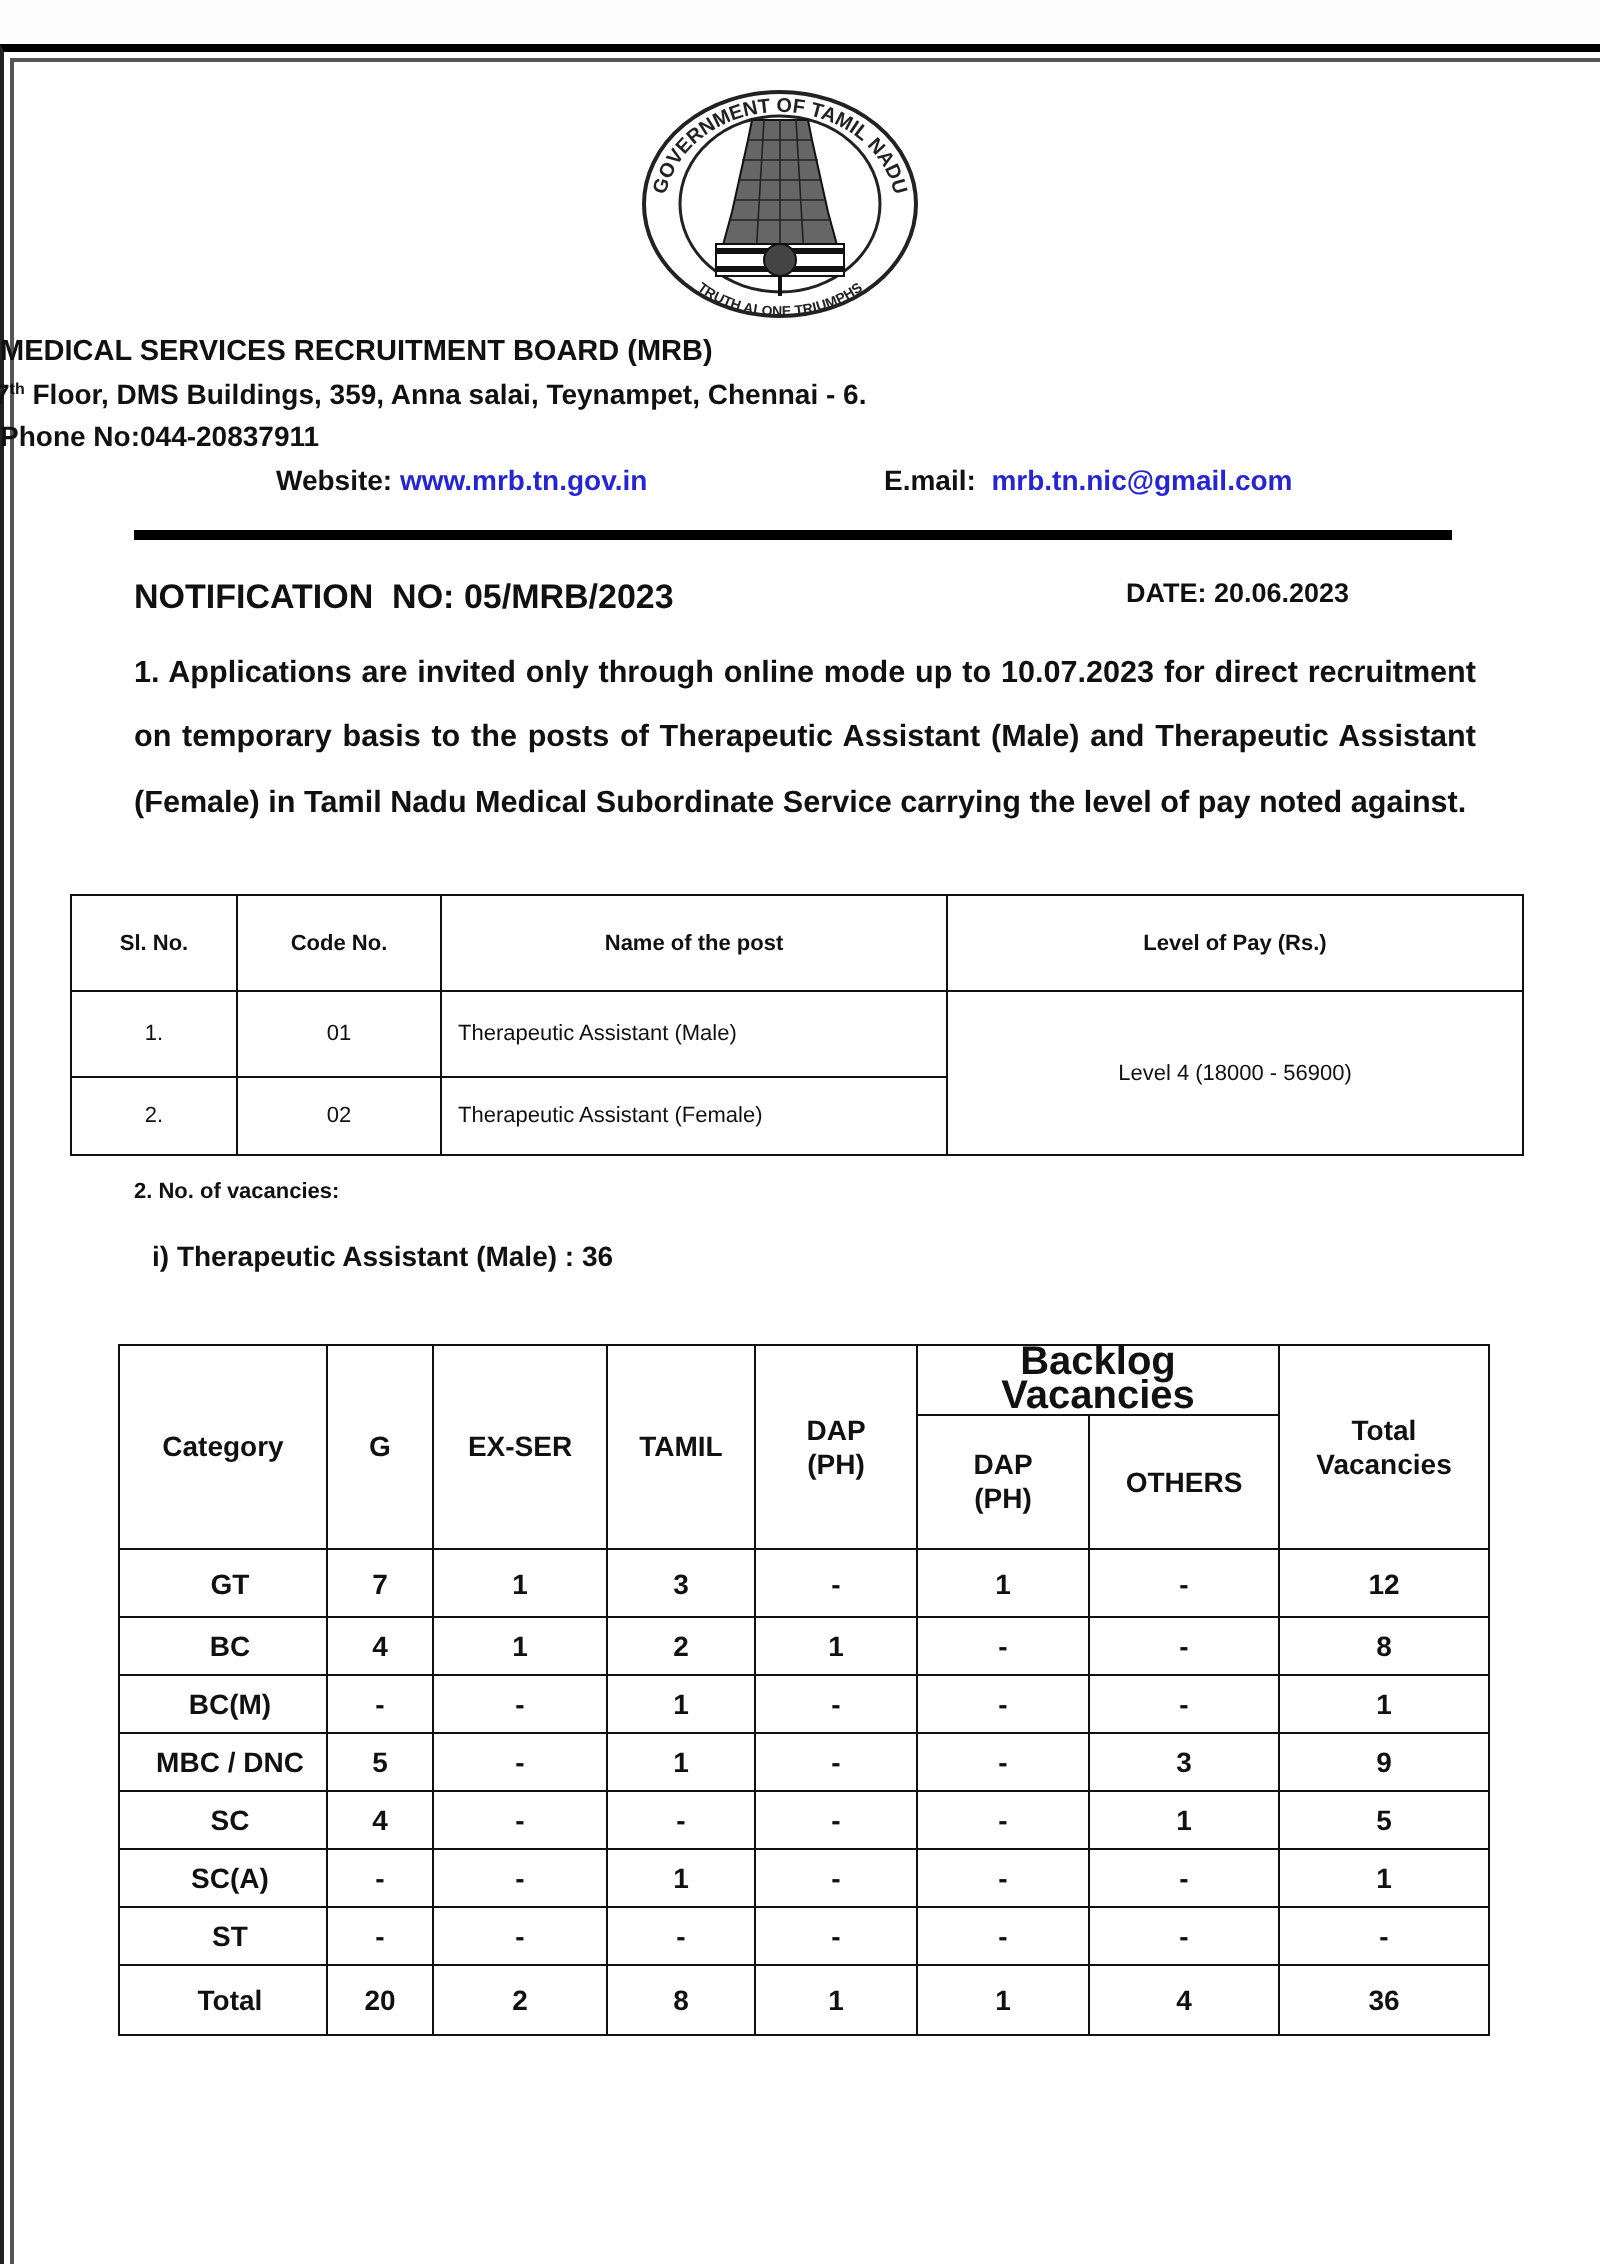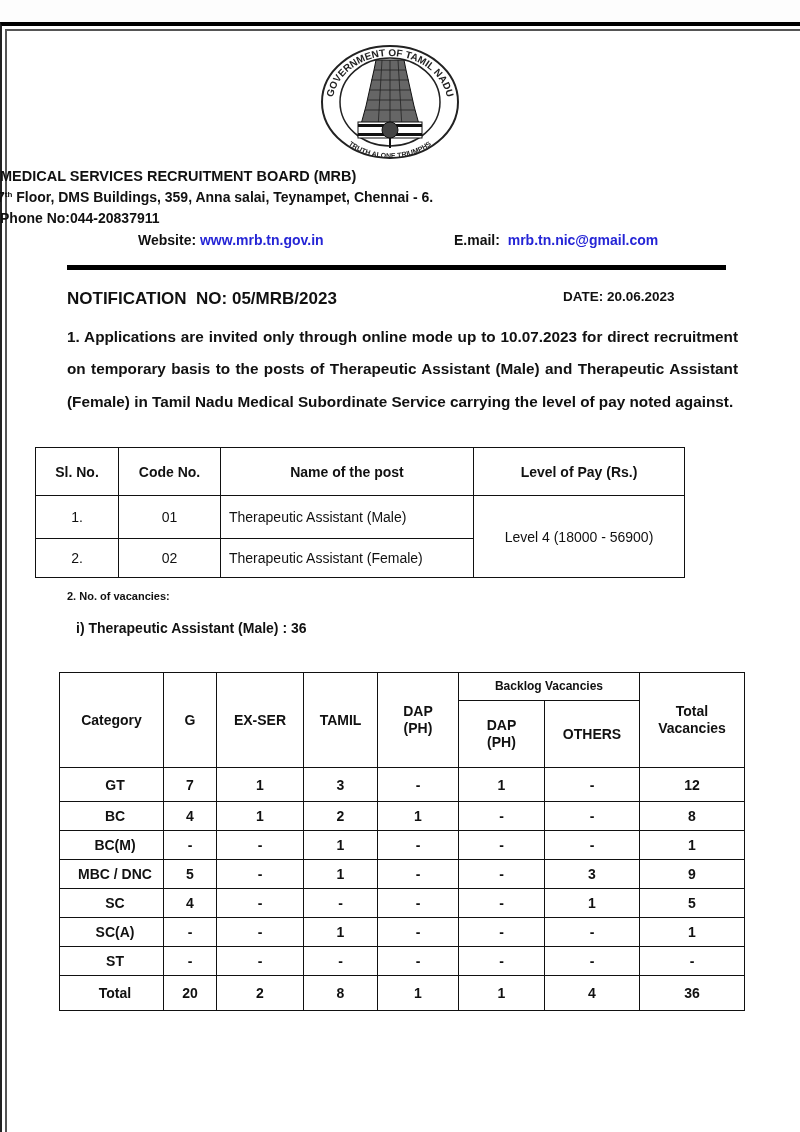--- a/index.html
+++ b/index.html
@@ -7,42 +7,42 @@
   .topbar { position:absolute; left:0; top:0; width:800px; height:22px; background:#fdfdfd; }
   .frame-outer { position:absolute; left:0; top:22px; width:820px; height:1130px; border-top:4px solid #000; border-left:2px solid #222; box-sizing:border-box; }
   .frame-inner { position:absolute; left:5px; top:29px; width:820px; height:1120px; border-top:2px solid #555; border-left:2px solid #555; box-sizing:border-box; }
   .emblem { position:absolute; left:318px; top:44px; width:145px; height:122px; }
   .center-line { position:absolute; left:0; width:800px; text-align:left; font-weight:bold; font-size:14px; }
   .hdr-title { top:168px; font-size:14.5px; }
   .hdr-addr { top:189px; left:-3px; }
   .hdr-addr sup { font-size:8px; vertical-align:5px; }
   .hdr-phone { top:210px; }
   .web-line { position:absolute; top:232px; left:138px; font-weight:bold; font-size:14px; }
-  .mail-line { position:absolute; top:232px; left:454px; font-weight:bold; font-size:14px;text-align:center; }
+  .mail-line { position:absolute; top:232px; left:442px; font-weight:bold; font-size:14px;text-align:center; }
   .link { color:#2525d6; }
   .rule { position:absolute; left:67px; top:265px; width:659px; height:5px; background:#000; }
   .notif { position:absolute; top:289px; left:67px; font-weight:bold; font-size:17px; }
   .notif-date { position:absolute; top:289px; left:563px; font-weight:bold; font-size:13.5px; }
   .para { position:absolute; left:67px; top:321px; width:671px; font-weight:bold; font-size:15.3px; line-height:32.3px; text-align:justify; text-align-last:left; }
   table { border-collapse:collapse; position:absolute; }
   td, th { border:1.3px solid #111; padding:0; }
-  .t1 { left:35px; top:447px; width:650px; font-size:14px; }
+  .t1 { left:35px; top:447px; width:727px; font-size:11px; }
   .t1 th { font-weight:bold; height:47px; }
   .t1 td { height:42px; text-align:center; }
   .t1 td.row2 { height:38px; }
   .t1 td.name { text-align:left; padding-left:8px; }
   .sec2 { position:absolute; left:67px; top:590px; font-weight:bold; font-size:11px; }
   .sec2i { position:absolute; left:76px; top:620px; font-weight:bold; font-size:14px; }
   .t2 { left:59px; top:672px; width:686px; font-size:14px; font-weight:bold; }
   .t2 th { font-weight:bold; text-align:center; line-height:17px; }
   .t2 td { text-align:center; height:28px; }
   .t2 td.cat { text-align:center; padding-left:7px; }
   .t2 tr.r-gt td { height:33px; }
   .t2 tr.r-total td { height:34px; }
-  .t2 th.bl { height:27px; font-size:12px; }
+  .t2 th.bl { height:27px; font-size:20px; }
   .t2 th.sub { height:66px; }
 </style>
 </head>
 <body>
 
 <div class="topbar"></div>
 <div class="frame-outer"></div>
 <div class="frame-inner"></div>
 
 <svg class="emblem" viewBox="0 0 145 122">

